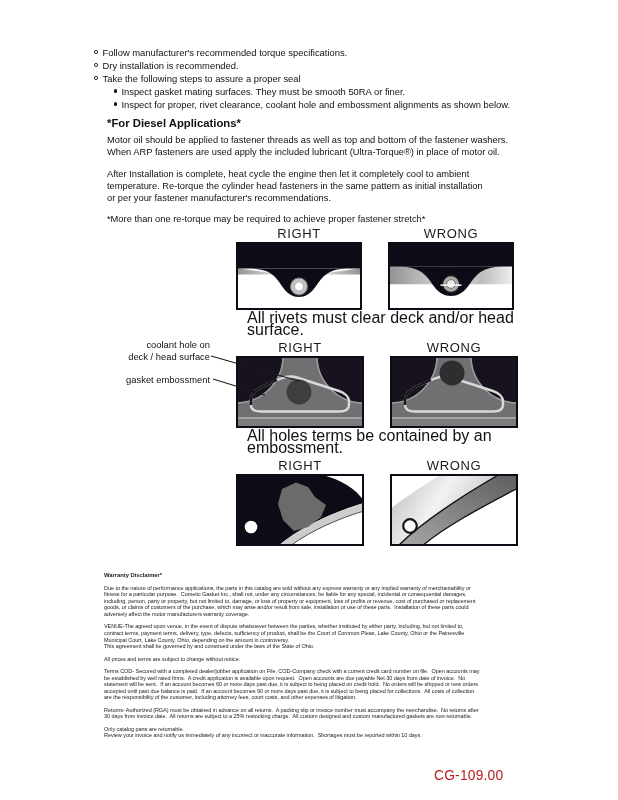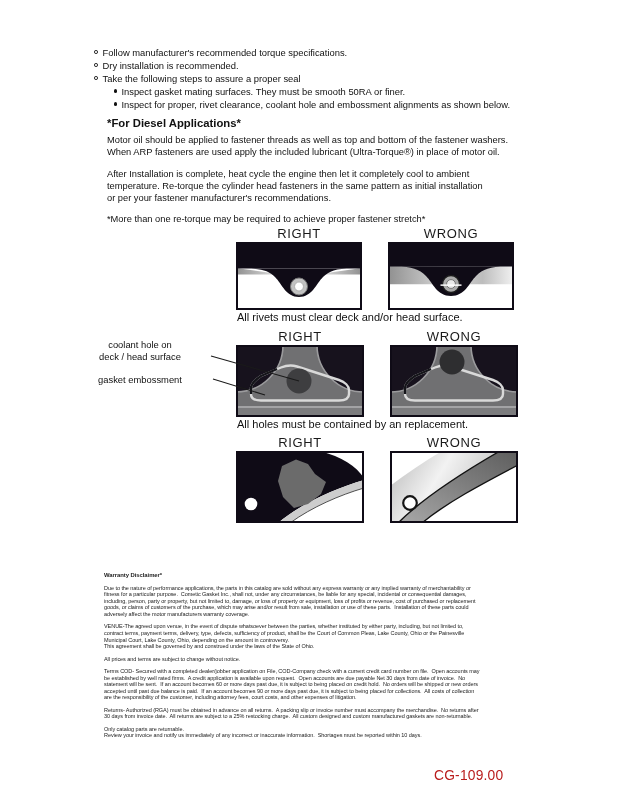--- a/index.html
+++ b/index.html
@@ -33,23 +33,23 @@
   .diesel { position:absolute; left:107px; top:117px; font-size:9.3px; line-height:12.2px; }
   .diesel h2 { font-size:11.3px; font-weight:bold; margin-bottom:5px; }
   .diesel p { margin-bottom:9px; }
 
   .diagrams { position:absolute; left:0; top:226px; width:567px; padding-left:236px; }
   .drow { display:flex; gap:26px; }
   .dcol { width:126px; }
   .dcol.w2 { width:128px; }
   .dhdr { text-align:center; font-size:13px; letter-spacing:0.6px; height:16px; color:#1a1a1a; }
   .dcol svg { display:block; }
-  .dcaption { font-size:11px; line-height:11.5px; margin:2px 0 5px 1px; color:#111; }
-
-  .lbl { position:absolute; font-size:9.4px; line-height:11.5px; text-align:center; color:#111; }
+  .dcaption { font-size:16px; line-height:11.5px; margin:2px 0 5px 11px; color:#111; }
+
+  .lbl { position:absolute; font-size:9.4px; line-height:11.5px; text-align:right; color:#111; }
   .lbl1 { left:70px; top:113px; width:140px; }
   .lbl2 { left:70px; top:148px; width:140px; }
   .leaders { position:absolute; left:210px; top:122px; pointer-events:none; }
 
   .legal { position:absolute; left:104px; top:572px; width:440px; font-size:5.5px; line-height:6.6px; letter-spacing:-0.05px; color:#222; }
   .legal h3 { font-size:5.9px; font-weight:bold; margin-bottom:6px; }
   .legal p { margin-bottom:5.8px; }
 
   .footer { position:absolute; left:388px; top:768px; font-size:13.8px; letter-spacing:0.2px; color:#b91c1c;margin-left:46px; }
 </style>
@@ -173,21 +173,21 @@
             <path d="M47,0 A47,47 0 0 1 0,47" fill="none" stroke="#9b9b9d" stroke-width="1.6"></path>
             <path d="M128,0 L81,0 A47,47 0 0 0 128,47 Z" fill="#17121d"></path>
             <path d="M81,0 A47,47 0 0 0 128,47" fill="none" stroke="#9b9b9d" stroke-width="1.6"></path>
             <path d="M15,49 L15,43 C15,39 19,35 25,31 L45,22.5 C50,20.5 56,20 61,21.5 L103,35 C109,37 113,41 113,45 L113,49 C113,53.5 109,55.5 103,55.5 L25,55.5 C19,55.5 15,53.5 15,49 Z" fill="none" stroke="#d9d9d9" stroke-width="2.4"></path>
             <path d="M15,49 L15,43 C15,39 19,35 25,31 L41,24" fill="none" stroke="#15151a" stroke-width="2.4"></path>
             <circle cx="62" cy="17" r="12.5" fill="#2e2e30"></circle>
             <rect x="1" y="1" width="126" height="70" fill="none" stroke="#0f0b16" stroke-width="2"></rect>
           </svg>
         </div>
       </div>
-      <div class="dcaption">All holes must be contained by an replacement.</div>
+      <div class="dcaption">All holes terms be contained by an embossment.</div>
     </div>
 
     <div>
       <div class="drow">
         <div class="dcol w2">
           <div class="dhdr">RIGHT</div>
           <svg width="128" height="72" viewBox="0 0 128 72">
             <rect x="0" y="0" width="128" height="72" fill="#ffffff"></rect>
             <path d="M0,0 H84 C106,6 120,15 128,27 L128,29 C100,37 66,52 42,72 L0,72 Z" fill="#0f0b16"></path>
             <path d="M42,72 C66,52 100,37 128,29 L128,37 C104,44 76,56 54,72 Z" fill="#cdcdcd"></path>

